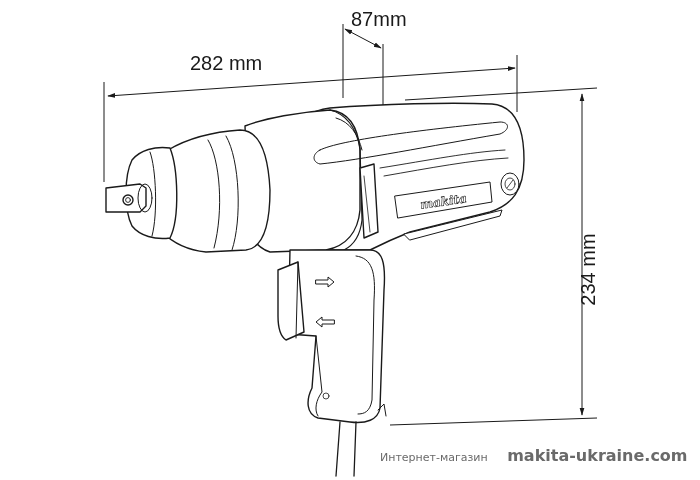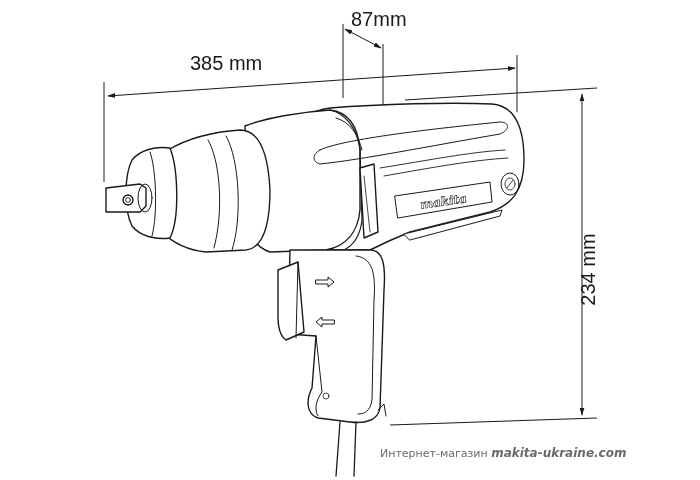--- a/index.html
+++ b/index.html
@@ -3,21 +3,21 @@
   <meta charset="utf-8">
   <style>
     html, body { margin: 0; padding: 0; background: #ffffff; }
     body { width: 700px; height: 480px; position: relative; overflow: hidden; font-family: "Liberation Sans", sans-serif; }
     svg.drawing { position: absolute; left: 0; top: 0; width: 700px; height: 480px; }
     .dim-label { position: absolute; color: #1a1a1a; font-family: "Liberation Sans", sans-serif; font-size: 20px; white-space: nowrap; }
     .dim-width { left: 190px; top: 52px; }
     .dim-depth { left: 351px; top: 8px; }
     .dim-height { left: 552px; top: 258px; transform: rotate(-90deg); transform-origin: center center; }
     .footer { position: absolute; left: 380px; top: 446px; font-family: "DejaVu Sans", sans-serif; font-size: 11px; color: #6a6a6a; white-space: nowrap; }
-    .footer .site { font-weight: bold; color: #6a6a6a; margin-left: 0; font-size: 12px; font-style: italic; }
+    .footer .site { font-weight: bold; color: #6a6a6a; margin-left: 16px; font-size: 16px; }
     .logo-text { font-family: "DejaVu Serif", serif; font-style: italic; font-weight: bold; }
   </style>
 </head>
 <body>
 
 <svg class="drawing" viewBox="0 0 700 480" xmlns="http://www.w3.org/2000/svg">
   <defs>
     <marker id="arr" viewBox="0 0 10 10" refX="9" refY="5" markerWidth="8" markerHeight="8" orient="auto-start-reverse">
       <path d="M0,2 L10,5 L0,8 z" fill="#1a1a1a"></path>
     </marker>
@@ -88,20 +88,20 @@
     </g>
 
     <path d="M340,422 L336,476 M356,422 L354,476" fill="none" stroke-width="1.3"></path>
     <circle cx="326" cy="396" r="3" fill="none" stroke-width="0.8"></circle>
     <path d="M378,410 L384,404 L386,416" fill="none" stroke-width="1"></path>
   </g>
 
   <text class="logo-text" x="420" y="206" font-size="12" fill="#ffffff" stroke="#1a1a1a" stroke-width="0.6" transform="rotate(-8 440 200)">makita</text>
 </svg>
 
-<div class="dim-label dim-width">385 mm</div>
+<div class="dim-label dim-width">282 mm</div>
 <div class="dim-label dim-depth">87mm</div>
 <div class="dim-label dim-height">234 mm</div>
 
 <div class="footer">
   <span>Интернет-магазин</span>
   <span class="site">makita-ukraine.com</span>
 </div>
 
 </body></html>

